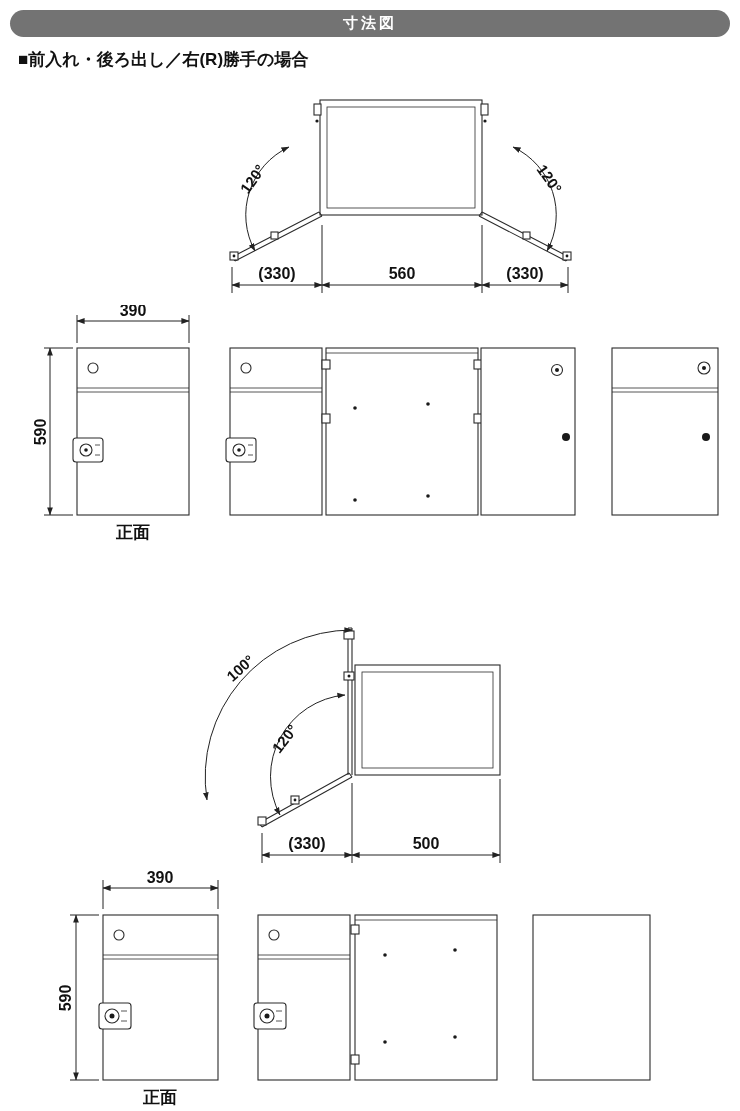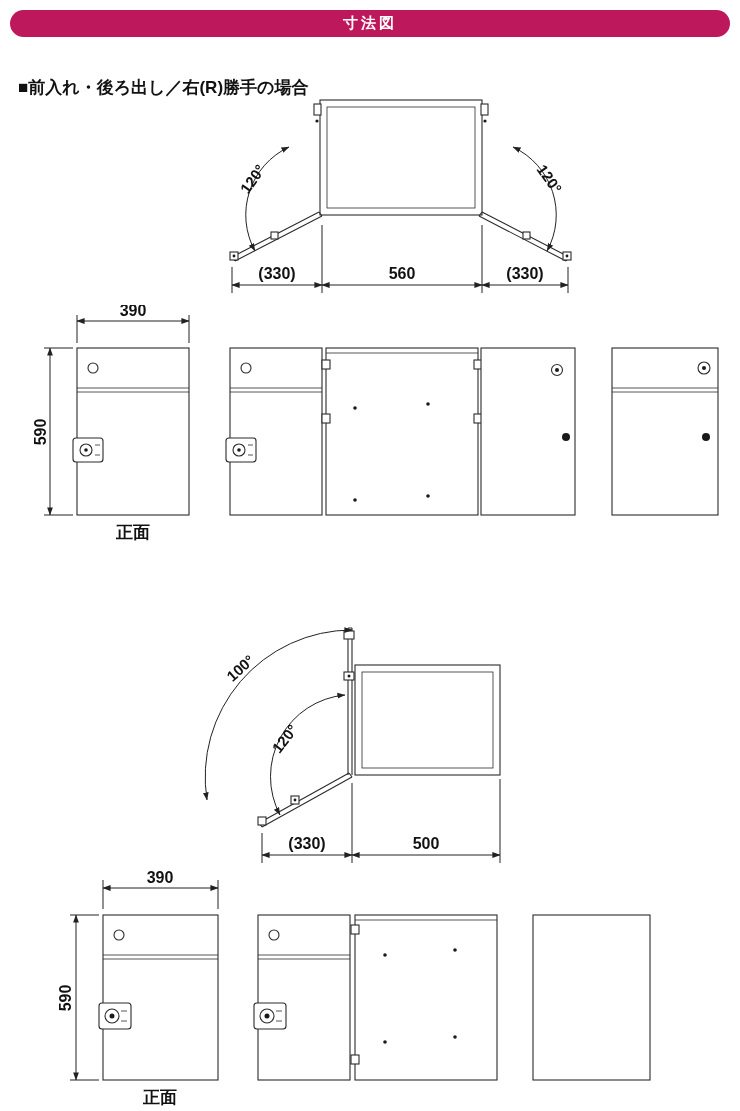--- a/index.html
+++ b/index.html
@@ -1,20 +1,20 @@
 <!DOCTYPE html>
 <html><head>
 <meta charset="utf-8">
 <style>
   html,body{margin:0;padding:0;background:#fff;}
   .page{position:relative;width:740px;height:1111px;background:#fff;font-family:"Liberation Sans",sans-serif;overflow:hidden;}
-  .titlebar{position:absolute;left:10px;top:10px;width:720px;height:27px;background:#be185d;border-radius:14px;display:flex;align-items:center;justify-content:center;}
+  .titlebar{position:absolute;left:10px;top:10px;width:720px;height:27px;background:#737373;border-radius:14px;display:flex;align-items:center;justify-content:center;}
   .titlebar span{color:#fff;font-size:15px;font-weight:bold;letter-spacing:3px;}
   .secheading{position:absolute;left:18px;font-size:17px;font-weight:bold;color:#111;}
-  #h1{top:76px}
+  #h1{top:48px}
   #h2{top:586px}
   svg{position:absolute;left:0;}
   .ln{stroke:#2b2b2b;stroke-width:1.1;fill:none}
   .lnw{stroke:#2b2b2b;stroke-width:1.1;fill:#fff}
   .thin{stroke:#2b2b2b;stroke-width:.8;fill:none}
   .dim{stroke:#222;stroke-width:1;fill:none}
   .dot{fill:#1a1a1a;stroke:none}
   .dimtxt{font-family:"Liberation Sans",sans-serif;font-size:16px;font-weight:600;fill:#111;text-anchor:middle}
   .angtxt{font-family:"Liberation Sans",sans-serif;font-size:15px;font-weight:600;fill:#111;text-anchor:middle}
   .cap{font-family:"Liberation Sans",sans-serif;font-size:17px;font-weight:600;fill:#111;text-anchor:middle}

